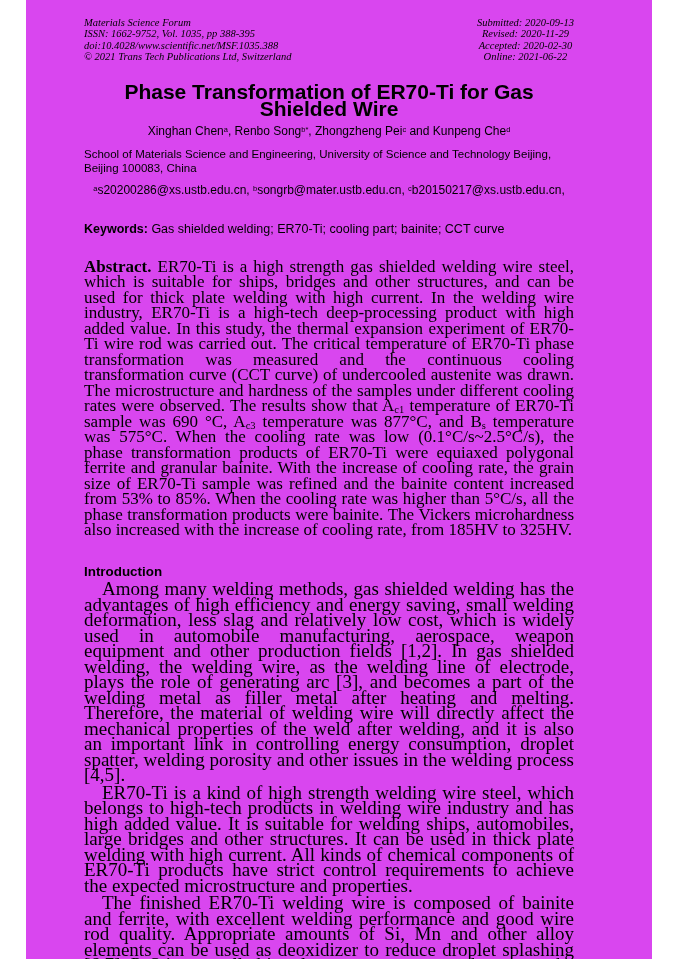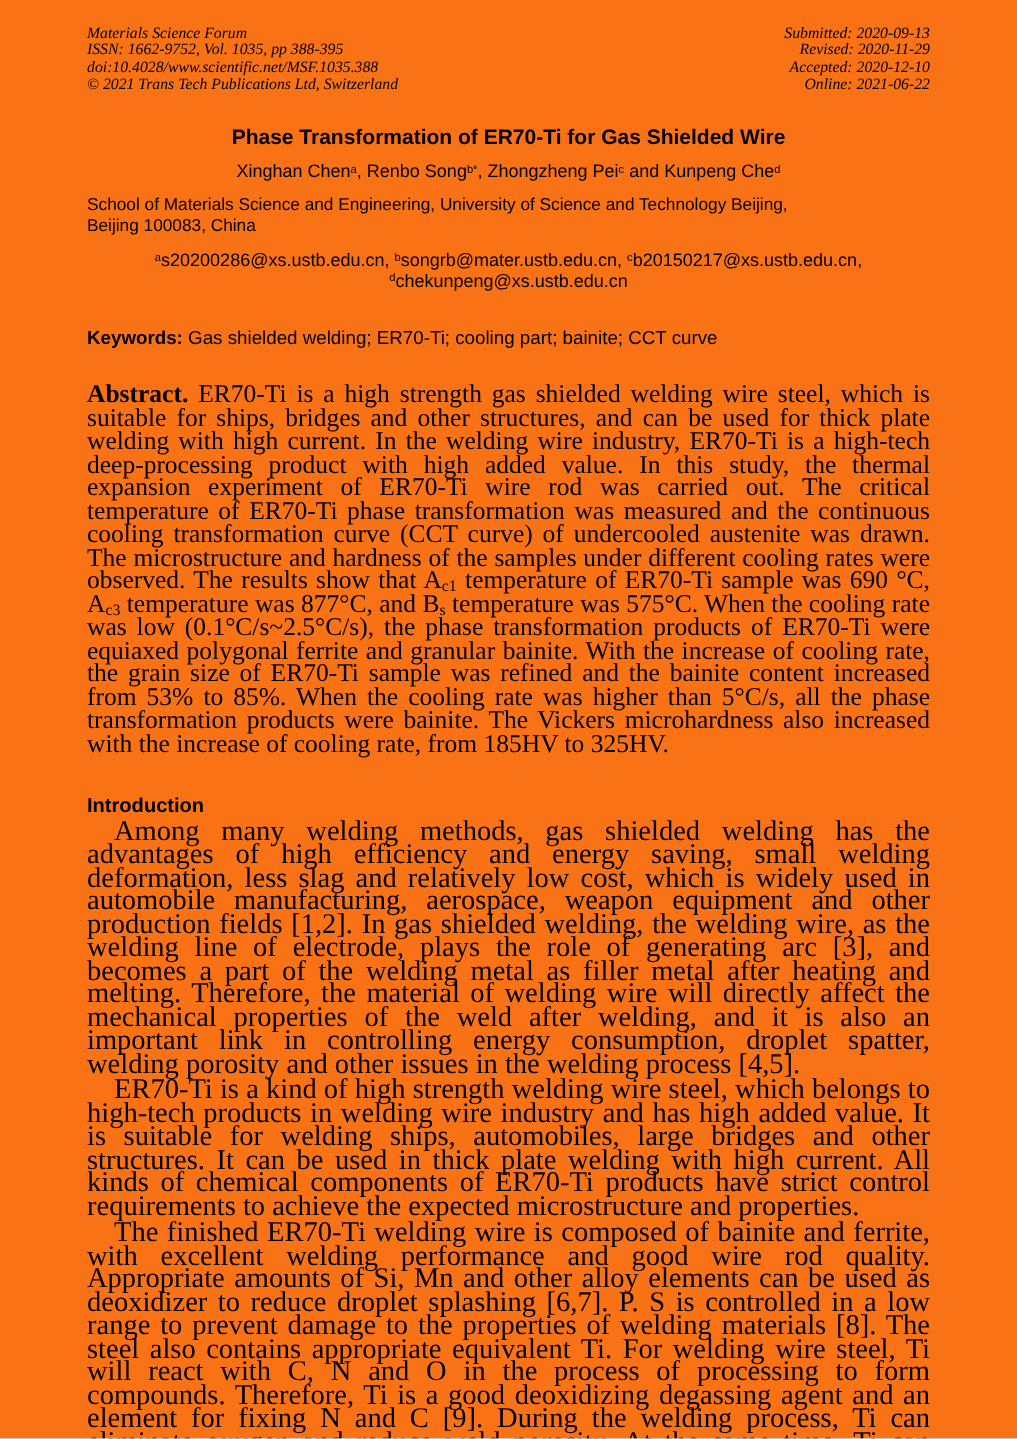--- a/index.html
+++ b/index.html
@@ -1,44 +1,44 @@
 <!DOCTYPE html>
 <html><head>
 <meta charset="utf-8">
 <style>
   * { margin: 0; padding: 0; box-sizing: border-box; }
   html, body { background: #ffffff; }
   .page {
     position: relative;
-    width: 678px;
+    width: 626px;
     height: 959px;
     margin: 0 auto;
-    background: #f97316;
+    background: #d946ef;
     color: #000000;
-    padding: 17px 58px 0 58px;
+    padding: 17px 78px 0 58px;
     overflow: hidden;
   }
   
   .meta {
     display: flex;
     justify-content: space-between;
     font-family: "Liberation Serif", serif;
     font-style: italic;
     font-size: 10.5px;
     line-height: 11.3px;
     color: #000000;
   }
-  .meta-right { text-align: right; }
+  .meta-right { text-align: center; }
   
   .title {
     margin-top: 21px;
     text-align: center;
     font-family: "Liberation Sans", sans-serif;
     font-weight: bold;
-    font-size: 14px;
+    font-size: 21px;
     line-height: 17px;
   }
   .authors {
     margin-top: 5px;
     text-align: center;
     font-family: "Liberation Sans", sans-serif;
     font-size: 12px;
     line-height: 18px;
   }
   .affiliation {
@@ -109,37 +109,36 @@
   <div class="meta">
     <div class="meta-left">
       <div>Materials Science Forum</div>
       <div>ISSN: 1662-9752, Vol. 1035, pp 388-395</div>
       <div>doi:10.4028/www.scientific.net/MSF.1035.388</div>
       <div>© 2021 Trans Tech Publications Ltd, Switzerland</div>
     </div>
     <div class="meta-right">
       <div>Submitted: 2020-09-13</div>
       <div>Revised: 2020-11-29</div>
-      <div>Accepted: 2020-12-10</div>
+      <div>Accepted: 2020-02-30</div>
       <div>Online: 2021-06-22</div>
     </div>
   </div>
 
   <div class="title">Phase Transformation of ER70-Ti for Gas Shielded Wire</div>
 
   <div class="authors"><span>Xinghan Chen</span><sup class="rich">a</sup><span>, Renbo Song</span><sup class="rich">b*</sup><span>, Zhongzheng Pei</span><sup class="rich">c</sup><span> and Kunpeng Che</span><sup class="rich">d</sup></div>
 
   <div class="affiliation">
     <div>School of Materials Science and Engineering, University of Science and Technology Beijing,</div>
     <div>Beijing 100083, China</div>
   </div>
 
   <div class="emails">
     <div><sup class="rich">a</sup><span>s20200286@xs.ustb.edu.cn, </span><sup class="rich">b</sup><span>songrb@mater.ustb.edu.cn, </span><sup class="rich">c</sup><span>b20150217@xs.ustb.edu.cn,</span></div>
-    <div><sup class="rich">d</sup><span>chekunpeng@xs.ustb.edu.cn</span></div>
   </div>
 
   <div class="keywords">
     <span class="kw-label">Keywords: </span><span>Gas shielded welding; ER70-Ti; cooling part; bainite; CCT curve</span>
   </div>
 
   <p class="abstract">
     <span class="abs-label">Abstract. </span><span><span>ER70-Ti is a high strength gas shielded welding wire steel, which is suitable for ships, bridges and other structures, and can be used for thick plate welding with high current. In the welding wire industry, ER70-Ti is a high-tech deep-processing product with high added value. In this study, the thermal expansion experiment of ER70-Ti wire rod was carried out. The critical temperature of ER70-Ti phase transformation was measured and the continuous cooling transformation curve (CCT curve) of undercooled austenite was drawn. The microstructure and hardness of the samples under different cooling rates were observed. The results show that A</span><sub class="rich">c1</sub><span> temperature of ER70-Ti sample was 690 °C, A</span><sub class="rich">c3</sub><span> temperature was 877°C, and B</span><sub class="rich">s</sub><span> temperature was 575°C. When the cooling rate was low (0.1°C/s~2.5°C/s), the phase transformation products of ER70-Ti were equiaxed polygonal ferrite and granular bainite. With the increase of cooling rate, the grain size of ER70-Ti sample was refined and the bainite content increased from 53% to 85%. When the cooling rate was higher than 5°C/s, all the phase transformation products were bainite. The Vickers microhardness also increased with the increase of cooling rate, from 185HV to 325HV.</span></span>
   </p>
 

